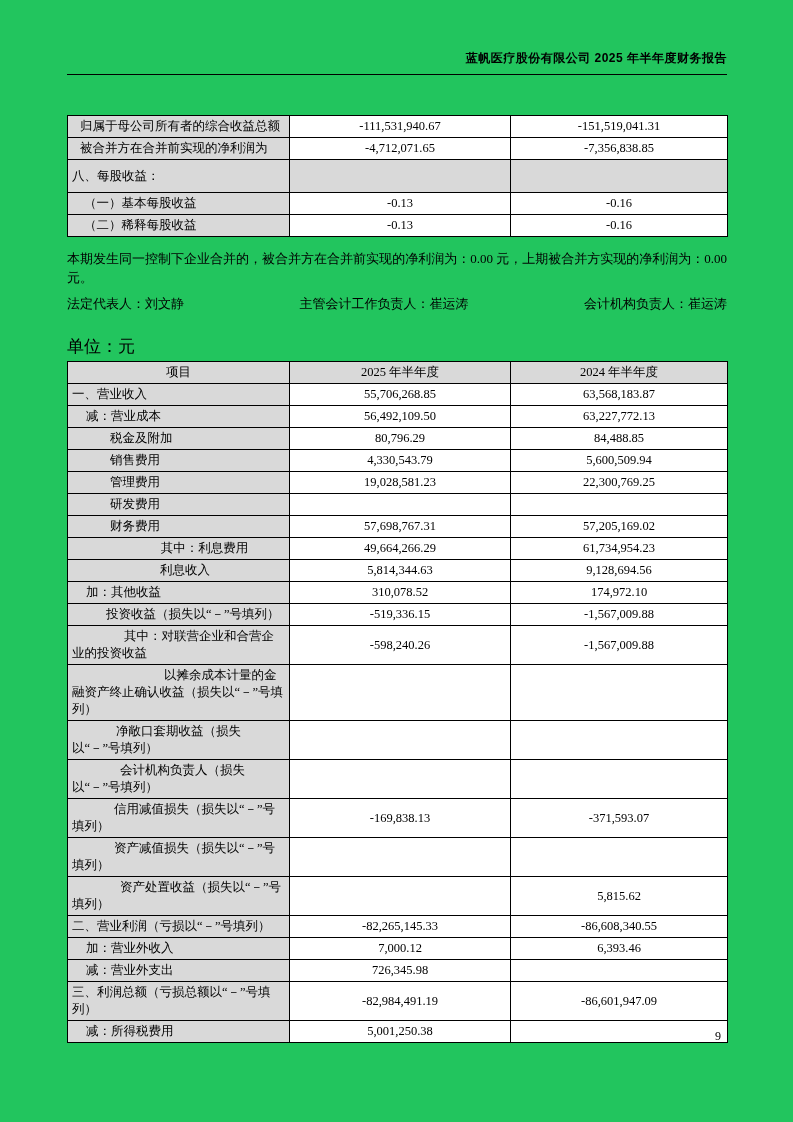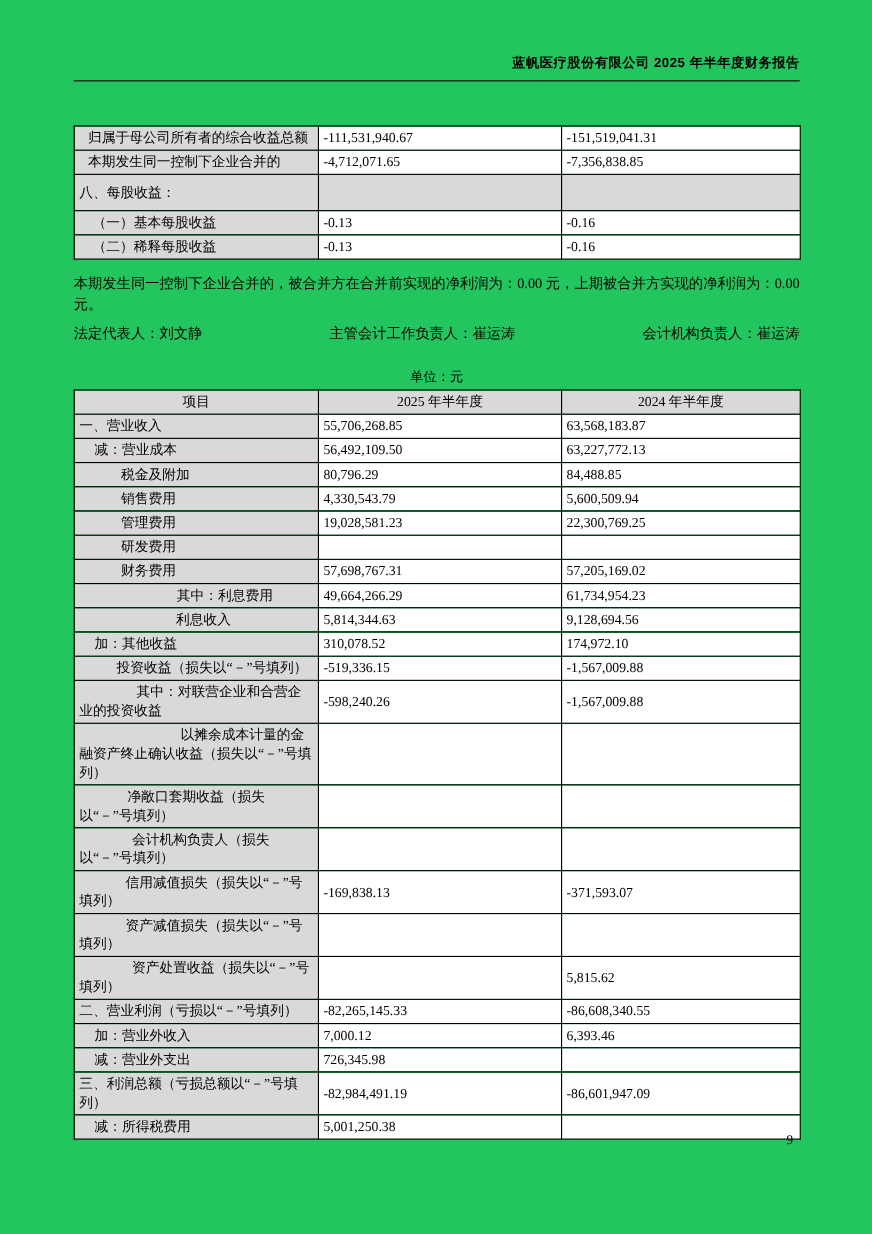--- a/index.html
+++ b/index.html
@@ -53,21 +53,21 @@
     height:17px;
   }
   td.label-cell {
     background:#d9d9d9;
     text-align:left;
     padding-left:3px;
     padding-right:2px;
   }
   td.value-cell {
     background:#ffffff;
-    text-align:left;
+    text-align:center;
     padding-right:6px;
     font-size:13px;
   }
   tr.shaded td.value-cell { background:#d9d9d9; }
   tr.tall td { height:28px; }
 
   .top-table { margin-top:40px; }
 
   .note {
     margin:12px 0 0 0;
@@ -83,22 +83,22 @@
   }
   .section-heading {
     margin:30px 0 0 0;
     font-family:"Liberation Sans", sans-serif;
     font-weight:bold;
     font-size:15px;
   }
   .unit-label {
     margin-top:22px;
     margin-bottom:3px;
-    text-align:center;
-    font-size:12px;
+    text-align:left;
+    font-size:17px;
   }
   .page-number {
     position:absolute;
     right:72px;
     bottom:78px;
     font-size:12px;
   }
 </style>
 </head>
 <body>
@@ -116,21 +116,21 @@
           <col class="c-v1">
           <col class="c-v2">
         </colgroup>
       <tbody>
           <tr class="">
             <td class="label-cell" style="text-indent: 8px;">归属于母公司所有者的综合收益总额</td>
             <td class="value-cell">-111,531,940.67</td>
             <td class="value-cell">-151,519,041.31</td>
           </tr>
           <tr class="">
-            <td class="label-cell" style="text-indent: 8px;">本期发生同一控制下企业合并的</td>
+            <td class="label-cell" style="text-indent: 8px;">被合并方在合并前实现的净利润为</td>
             <td class="value-cell">-4,712,071.65</td>
             <td class="value-cell">-7,356,838.85</td>
           </tr>
           <tr class="shaded tall">
             <td class="label-cell" style="text-indent: 0px;">八、每股收益：</td>
             <td class="value-cell"></td>
             <td class="value-cell"></td>
           </tr>
           <tr class="">
             <td class="label-cell" style="text-indent: 12px;">（一）基本每股收益</td>

